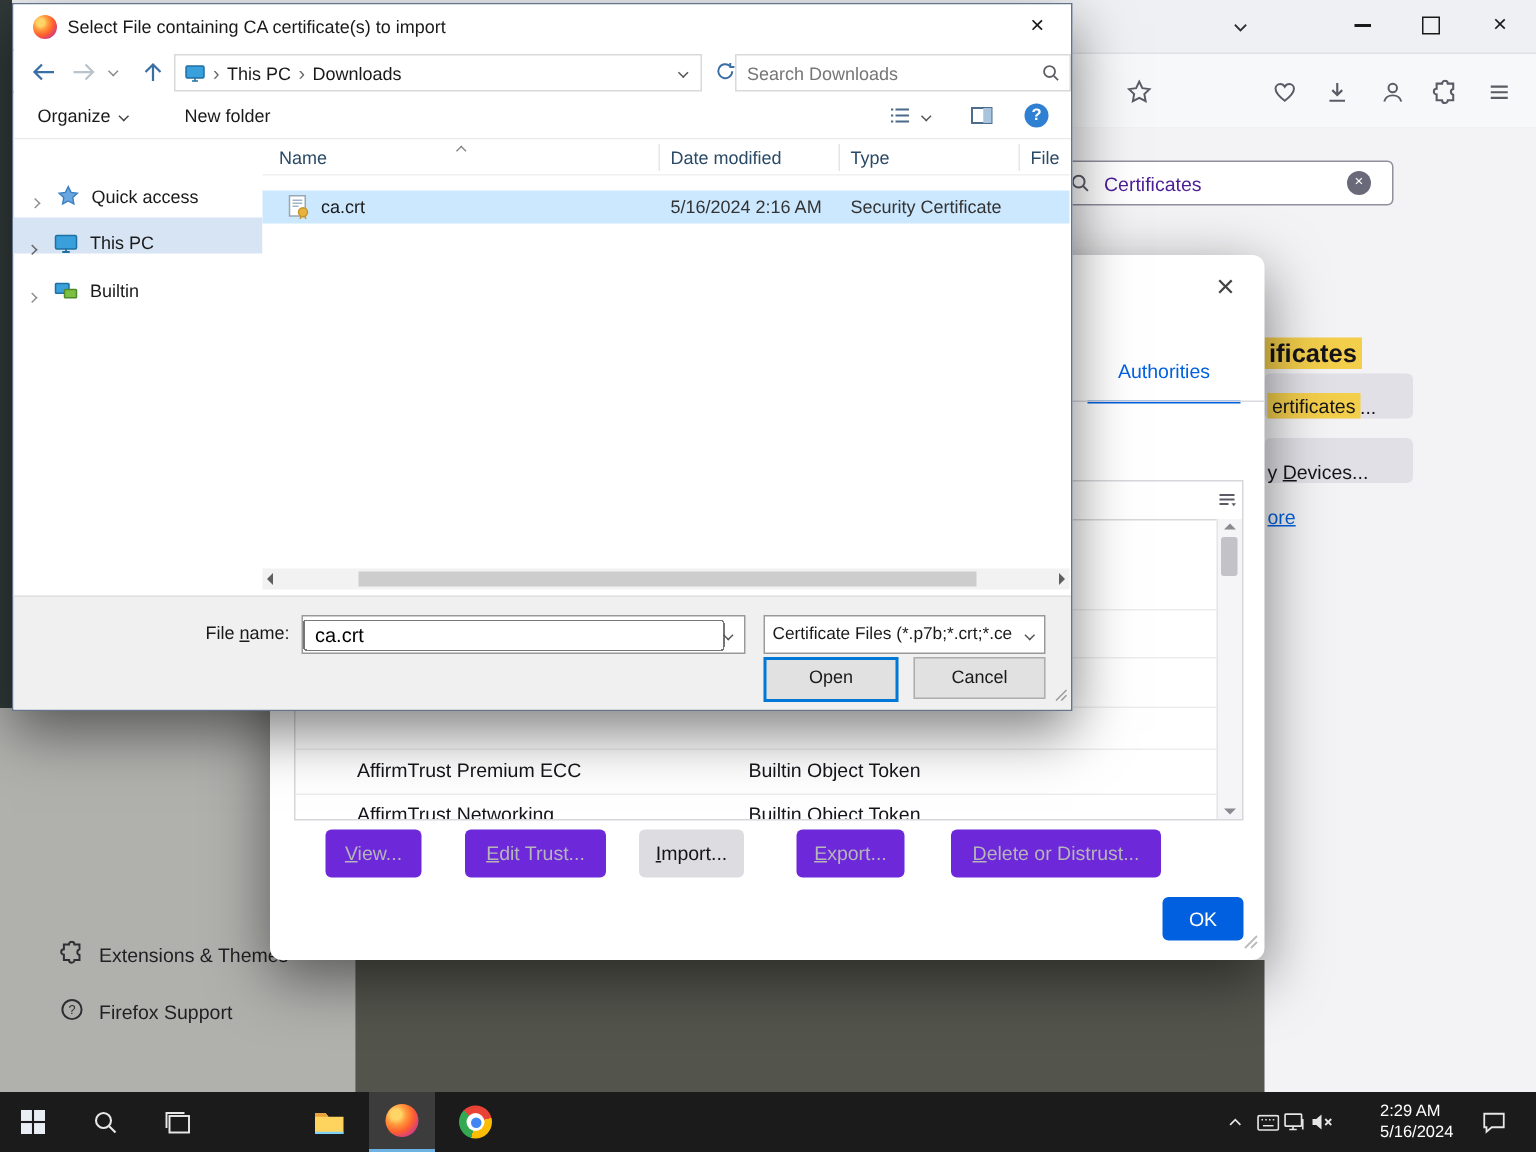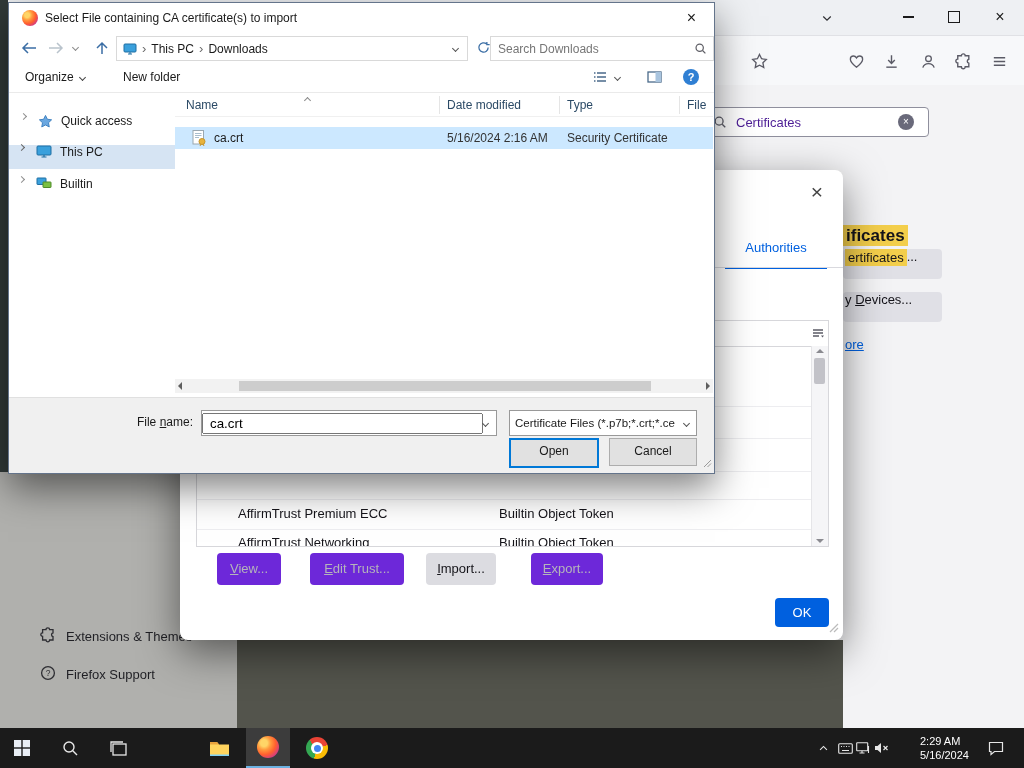--- a/index.html
+++ b/index.html
@@ -14,21 +14,21 @@
   
   .fx-titlebar{left:0;top:0;right:0;height:35px;background:#eef0f3;border-bottom:1px solid #e0e1e5}
   .fx-toolbar{left:0;top:36px;right:0;height:49px;background:#f7f8fa;border-bottom:1px solid #e2e3e7}
   .tb-icon{width:28px;height:28px;display:flex;align-items:center;justify-content:center;border-radius:4px}
   .winctl{width:30px;height:34px;display:flex;align-items:center;justify-content:center;color:#1a1a1a}
   .fx-search{background:#fff;border:1px solid #8f8f9d;border-radius:4px}
   .fx-search input{border:none;outline:none;background:transparent;font:13px "Liberation Sans",sans-serif;color:#4c1d95;width:160px}
   .clear-btn{width:16px;height:16px;border-radius:50%;background:#69697a;color:#fff;font-size:10px;
              display:flex;align-items:center;justify-content:center;line-height:1}
   .hl{background:#f3ce4b;padding:1px 3px}
-  .frag-btn{background:#e0e0e6;border-radius:4px;font-size:13px;color:#15141a;display:flex;align-items:flex-start;padding-left:2px}
+  .frag-btn{background:#e0e0e6;border-radius:4px;font-size:13px;color:#15141a;display:flex;align-items:flex-end;padding-left:2px}
   
   .dim-side{background:#b0b0ad;border-right:1px solid #95958d}
   .dim-main{background:#53544c}
   .edge-strip{background:#313a39}
   .side-link{position:absolute;left:40px;height:28px;display:flex;align-items:center;gap:10px;color:#1f1f24;font-size:13px}
   
   .cert-dlg{left:180px;top:170px;width:663px;height:470px;background:#fff;border-radius:8px;
             box-shadow:0 12px 40px rgba(0,0,0,.5);z-index:2;font-size:13px}
   .cm-tab{color:#0061e0;text-align:center;border-bottom:2px solid #0061e0}
   .cm-btn{position:absolute;top:383px;height:32px;line-height:32px;text-align:center;font-size:13px;border-radius:4px}
@@ -37,21 +37,21 @@
   .cm-ok{background:#0060df;color:#fff;border-radius:4px;text-align:center}
   .hair{background:#ededf0;height:1px}
   
   .file-dlg{left:8px;top:2px;width:705px;height:470px;background:#fff;border:1px solid #64748b;
             box-shadow:0 14px 36px rgba(0,0,0,.5);z-index:3;font-size:12px;color:#1a1a1a}
   .fd-box{background:#fff;border:1px solid #d9d9d9}
   .fd-box input{border:none;outline:none;background:transparent;font:12px "Liberation Sans",sans-serif;color:#1a1a1a}
   .fd-box input::placeholder{color:#767676}
   .crumb{font-size:12px;color:#1a1a1a}
   .sep{color:#6a6a6a;font-size:13px;padding:0 5px}
-  .sb-row{position:absolute;left:0;width:166px;height:24px;display:flex;align-items:flex-start}
+  .sb-row{position:absolute;left:0;width:166px;height:24px;display:flex;align-items:flex-end}
   .colhead{position:absolute;top:91px;height:22px;line-height:22px;font-size:12px;color:#2b4a66}
   .tri{width:0;height:0;border:4px solid transparent}
   .fd-btn{position:absolute;width:86px;height:26px;text-align:center;font-size:12px;background:#e1e1e1}
   
   .taskbar{left:0;top:728px;width:1024px;height:40px;background:#1b1b1b;z-index:10}
   .tb-tile{position:absolute;top:0;width:44px;height:40px;display:flex;align-items:center;justify-content:center}
   .ff-logo{border-radius:50%;background:radial-gradient(circle at 32% 32%,#ffd567 0 16%,#ff9a3d 32%,#ff5f2e 55%,#d63e7c 76%,#7542e5 100%)}
   .chrome-logo{width:22px;height:22px;border-radius:50%;position:relative;
       background:conic-gradient(from -45deg,#ea4335 0 120deg,#fbbc05 0 240deg,#34a853 0 360deg)}
   .chrome-logo::before{content:"";position:absolute;inset:5px;background:#fff;border-radius:50%}
@@ -204,20 +204,21 @@
       <span class="abs tri" style="left:4px;top:3px;border-bottom-color:#8a8a90;border-top-width:0"></span>
       <div class="abs" style="left:2px;top:12px;width:11px;height:26px;background:#c2c2c8;border-radius:2px"></div>
       <span class="abs tri" style="left:4px;bottom:3px;border-top-color:#8a8a90;border-bottom-width:0"></span>
     </div>
   </div>
 
   <div class="cm-btn dis" style="left:37px;width:64px"><u>V</u>iew...</div>
   <div class="cm-btn dis" style="left:130px;width:94px"><u>E</u>dit Trust...</div>
   <div class="cm-btn foc" style="left:246px;width:70px"><u>I</u>mport...</div>
   <div class="cm-btn dis" style="left:351px;width:72px"><u>E</u>xport...</div>
+  <div class="cm-btn dis" style="left:454px;width:140px"><u>D</u>elete or Distrust...</div>
 
   <div class="abs cm-ok" style="left:595px;top:428px;width:54px;height:29px;line-height:29px">OK</div>
 
   <span class="abs" style="right:4px;bottom:4px">
     <svg width="10" height="10" viewBox="0 0 10 10">
         <path d="M9 1L1 9M9 5L5 9" stroke="#bbb" stroke-width="1.2"></path>
       </svg>
   </span>
 </div>
 

